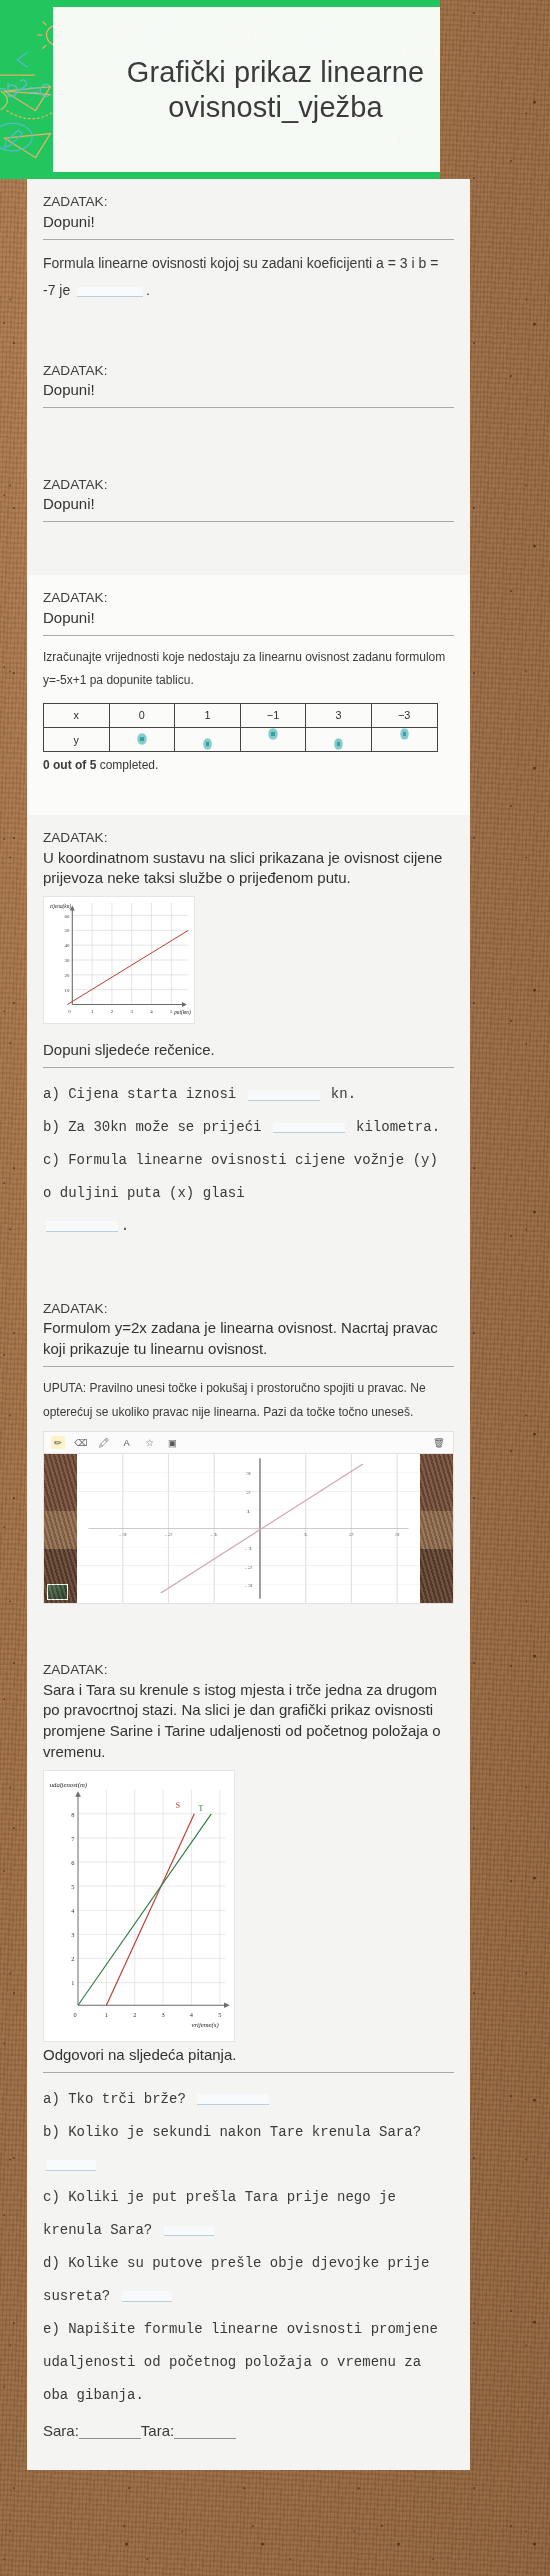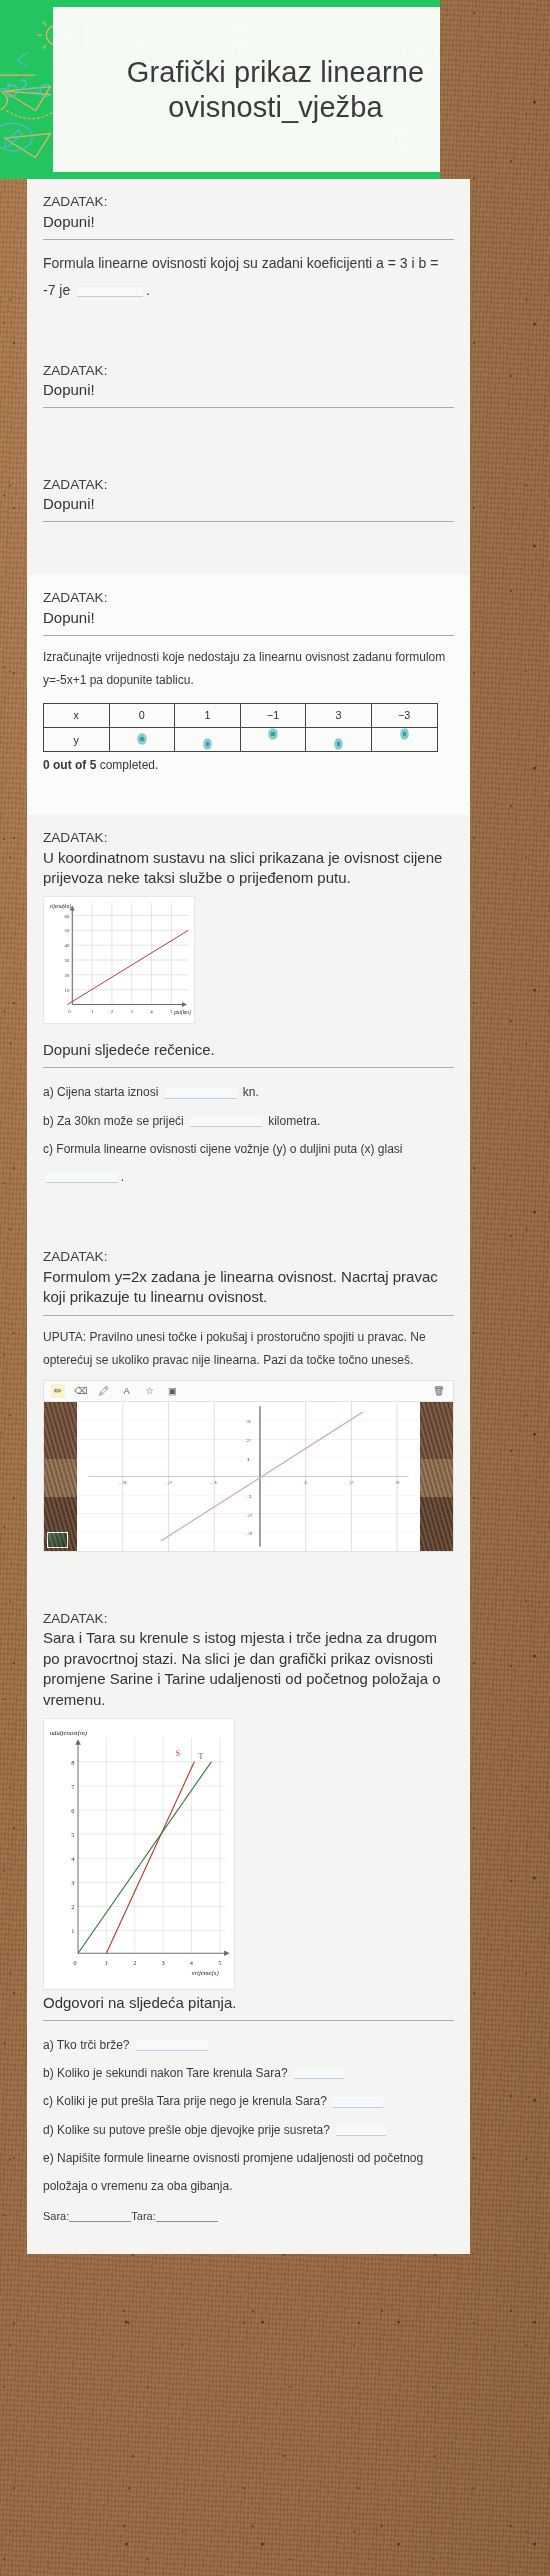--- a/index.html
+++ b/index.html
@@ -183,25 +183,26 @@
       repeating-linear-gradient(74deg, rgba(255,255,255,.10) 0 2.2px, rgba(0,0,0,.12) 2.2px 4.3px);
   }
   .thumb-sm{
     position:absolute; left:2.9px; bottom:2.9px; width:21.5px; height:16px;
     background:linear-gradient(135deg,#4f6a4a,#2c3f2a);
     border:0.7px solid #fff;
   }
 
   
   .qline {
-    font-size: 12px; color: #3a3a3a;
+    font-size: 14px; color: #3a3a3a;
     line-height: 2.35;
+    font-family: Liberation Mono, monospace;
   }
   .sara-tara {
-    font-size: 11px; color:#3a3a3a; margin-top: 10px;
+    font-size: 15px; color:#3a3a3a; margin-top: 10px;
     display:flex; gap: 0; align-items:flex-end;
   }
   .underline-input {
     display:inline-block; width: 62px; border-bottom: 0.9px solid #8d8d8d; height: 10px;
   }
   .spacer-sm { height: 13px; }
   .spacer-md { height: 24.4px; }
 </style>
 </head>
 <body>

